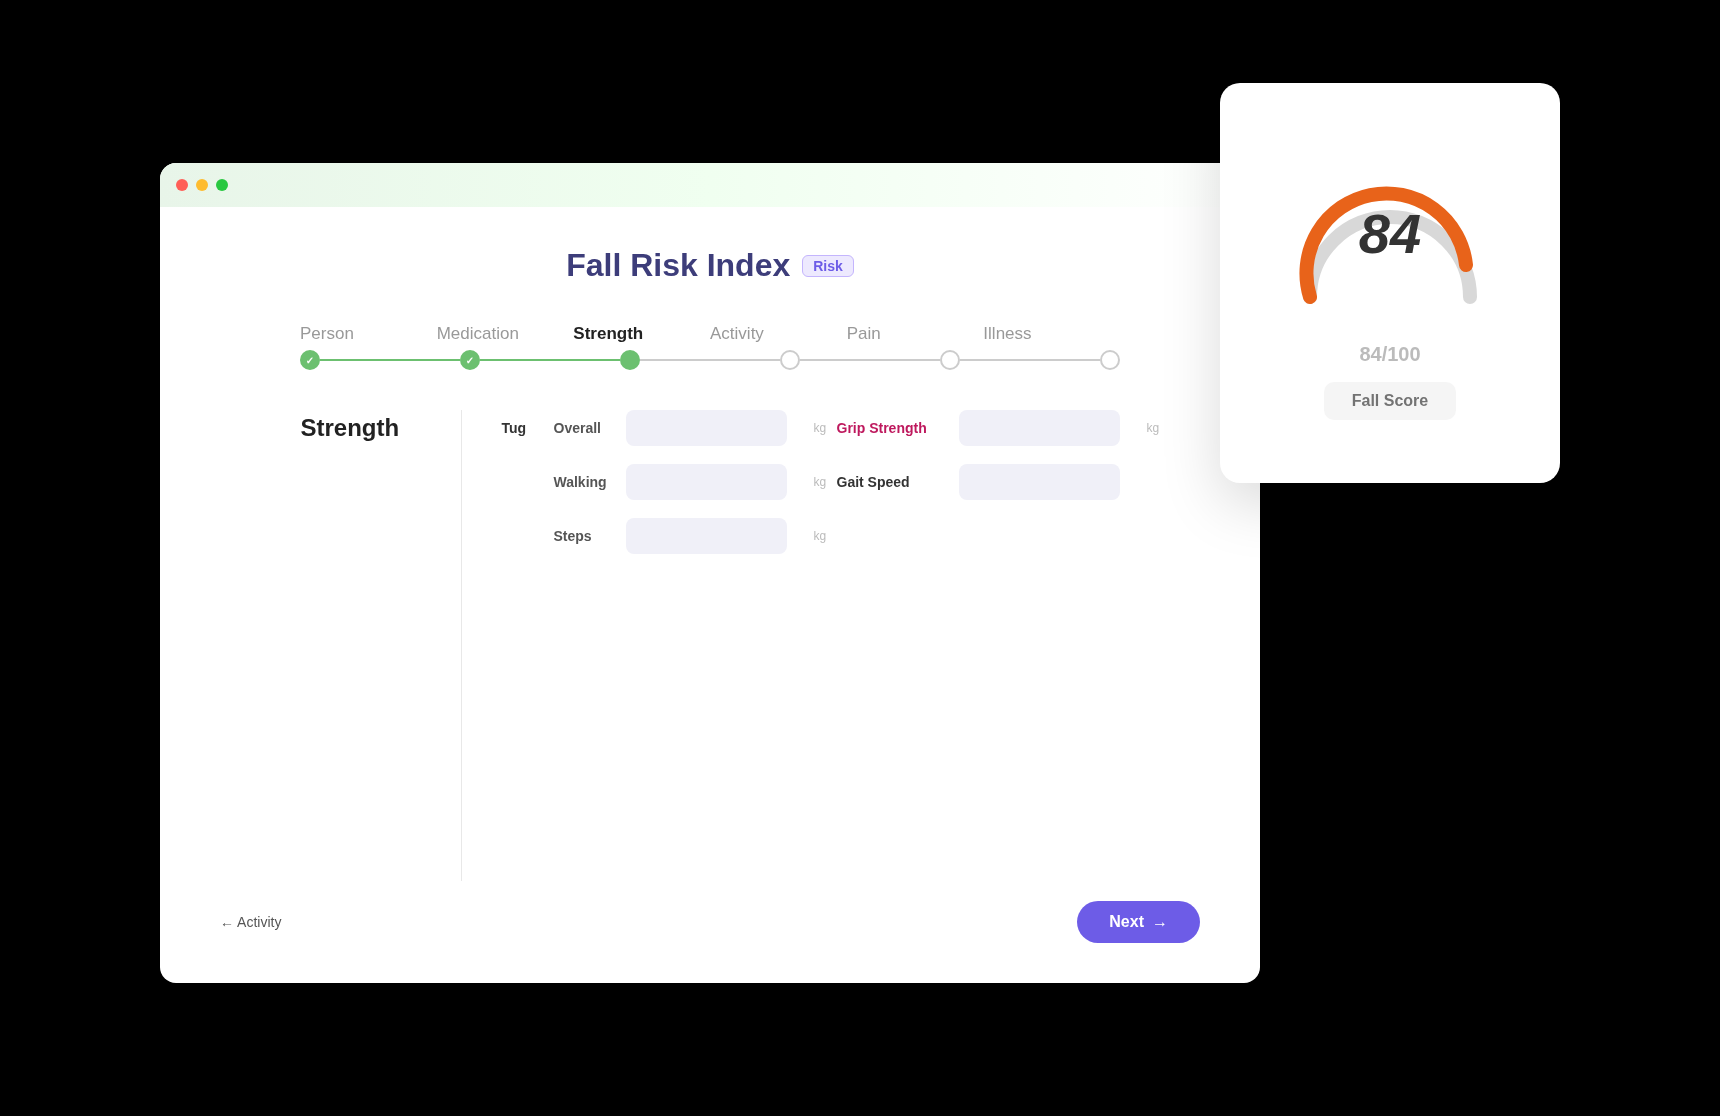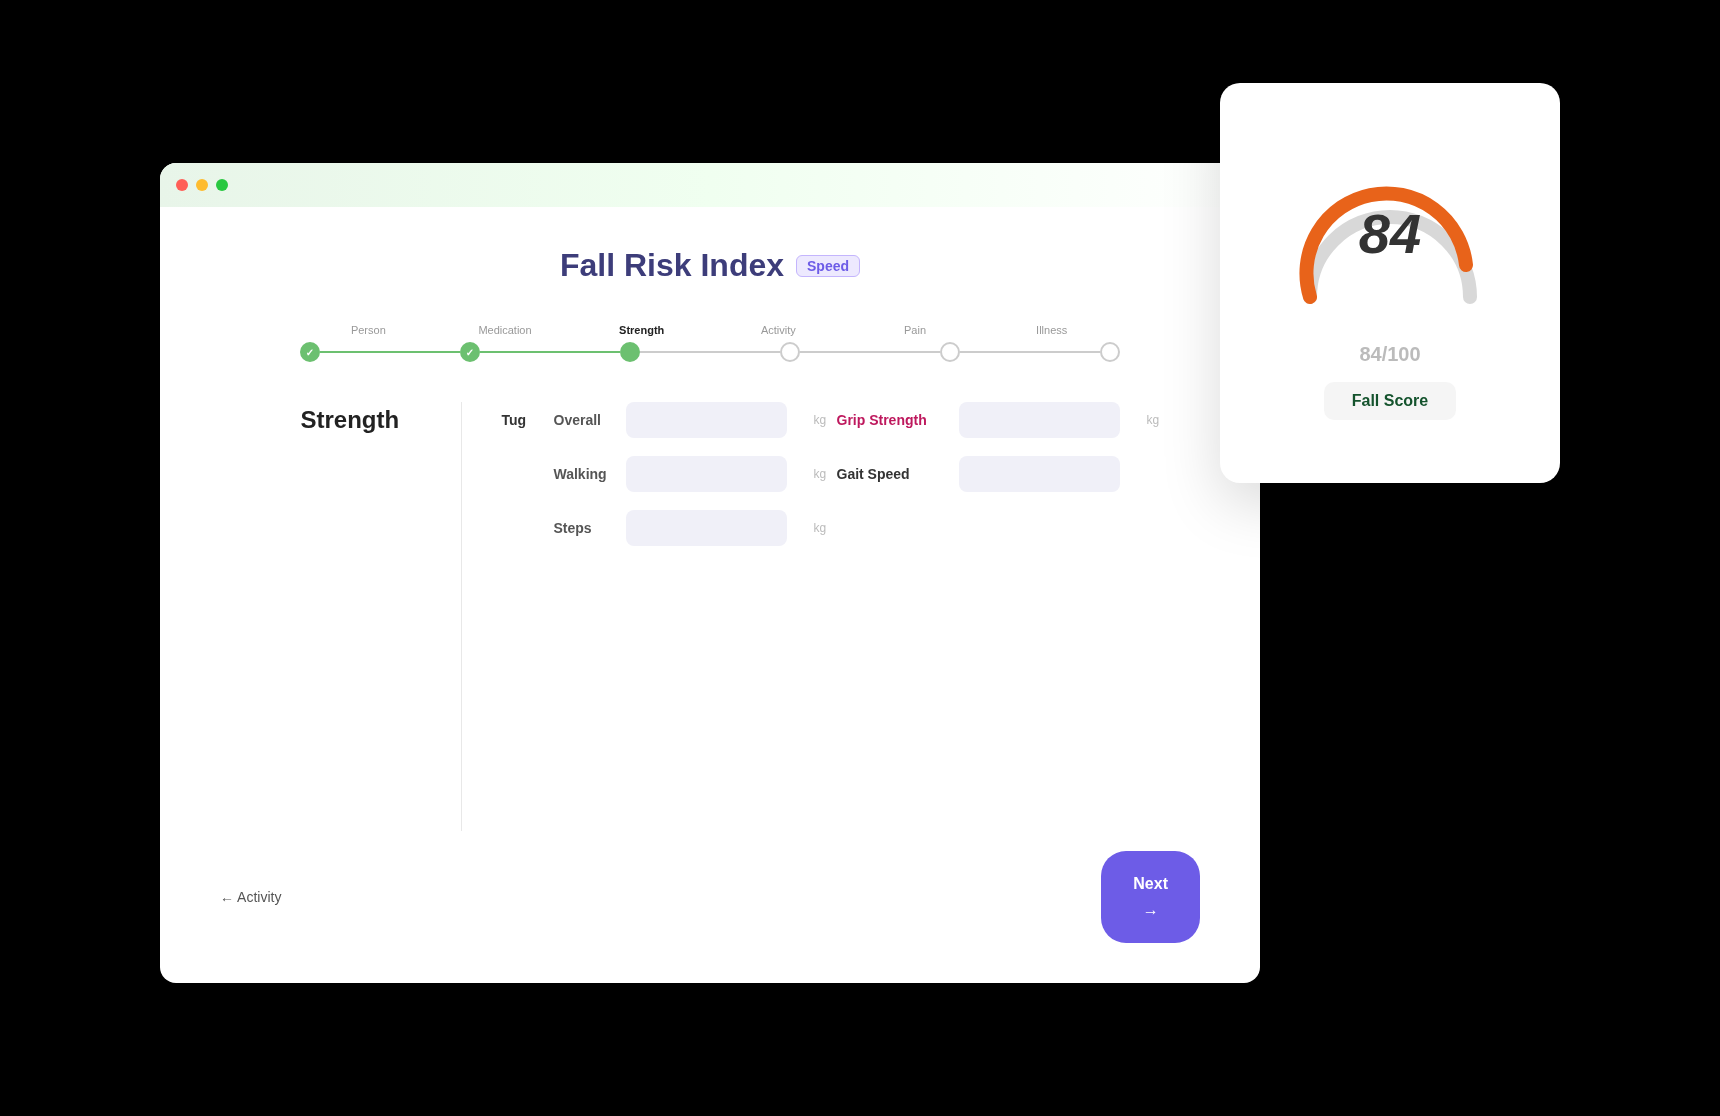--- a/index.html
+++ b/index.html
@@ -109,28 +109,27 @@
       display: flex;
       align-items: center;
       gap: 6px;
     }
 
     .next-btn {
       background: #6d5ce7;
       color: #fff;
       border: none;
       border-radius: 25px;
-      padding: 24px 32px;
+      padding: 12px 32px;
       font-size: 16px;
       font-weight: 600;
       cursor: pointer;
       display: flex;
       align-items: center;
       gap: 8px;
-      flex-direction: column;
     }
 
     
     .score-card {
       position: absolute;
       right: 0;
       top: 0;
       width: 340px;
       height: 400px;
       background: #fff;
@@ -171,42 +170,41 @@
       font-weight: 700;
     }
 
     .fall-score-btn {
       background: #f5f5f5;
       border: none;
       border-radius: 10px;
       padding: 10px 28px;
       font-size: 16px;
       font-weight: 600;
-      color: #14532d;
+      color: #737373;
       cursor: pointer;
     }
 
     
     .steps-wrapper {
       width: 820px;
       position: relative;
       margin-bottom: 40px;
     }
 
     .steps-labels {
       display: flex;
       justify-content: space-between;
       width: 100%;
       margin-bottom: 6px;
     }
 
     .slabel {
-      font-size: 11px;
+      font-size: 17px;
       color: #999;
-      text-align: center;
       flex: 1;
     }
     .slabel.active { color: #222; font-weight: 700; }
 
     .steps-circles {
       display: flex;
       align-items: center;
       width: 100%;
     }
 
@@ -336,21 +334,21 @@
     <div class="browser-topbar">
       <div class="dot dot-red"></div>
       <div class="dot dot-yellow"></div>
       <div class="dot dot-green"></div>
     </div>
 
     <div class="browser-content">
 
       <div class="page-title">
         <span class="page-title-text">Fall Risk Index</span>
-        <span class="beta-badge">Speed</span>
+        <span class="beta-badge">Risk</span>
       </div>
 
       <div class="steps-wrapper">
         <div class="steps-labels">
           <span class="slabel">Person</span>
           <span class="slabel">Medication</span>
           <span class="slabel active">Strength</span>
           <span class="slabel">Activity</span>
           <span class="slabel">Pain</span>
           <span class="slabel">Illness</span>

